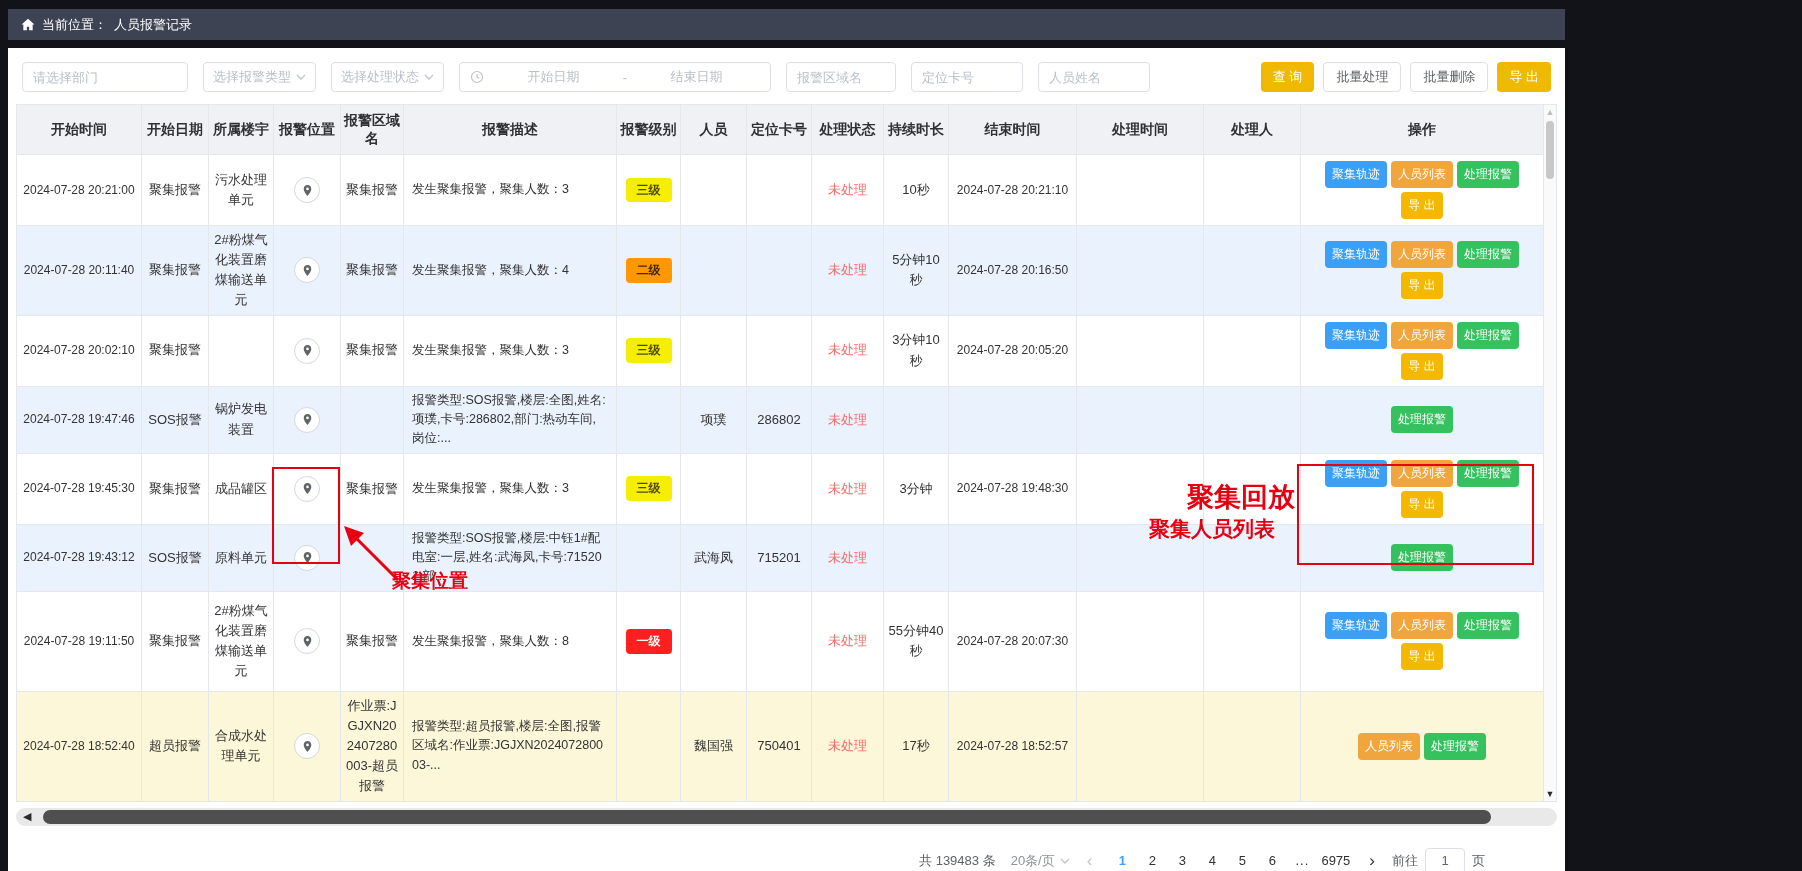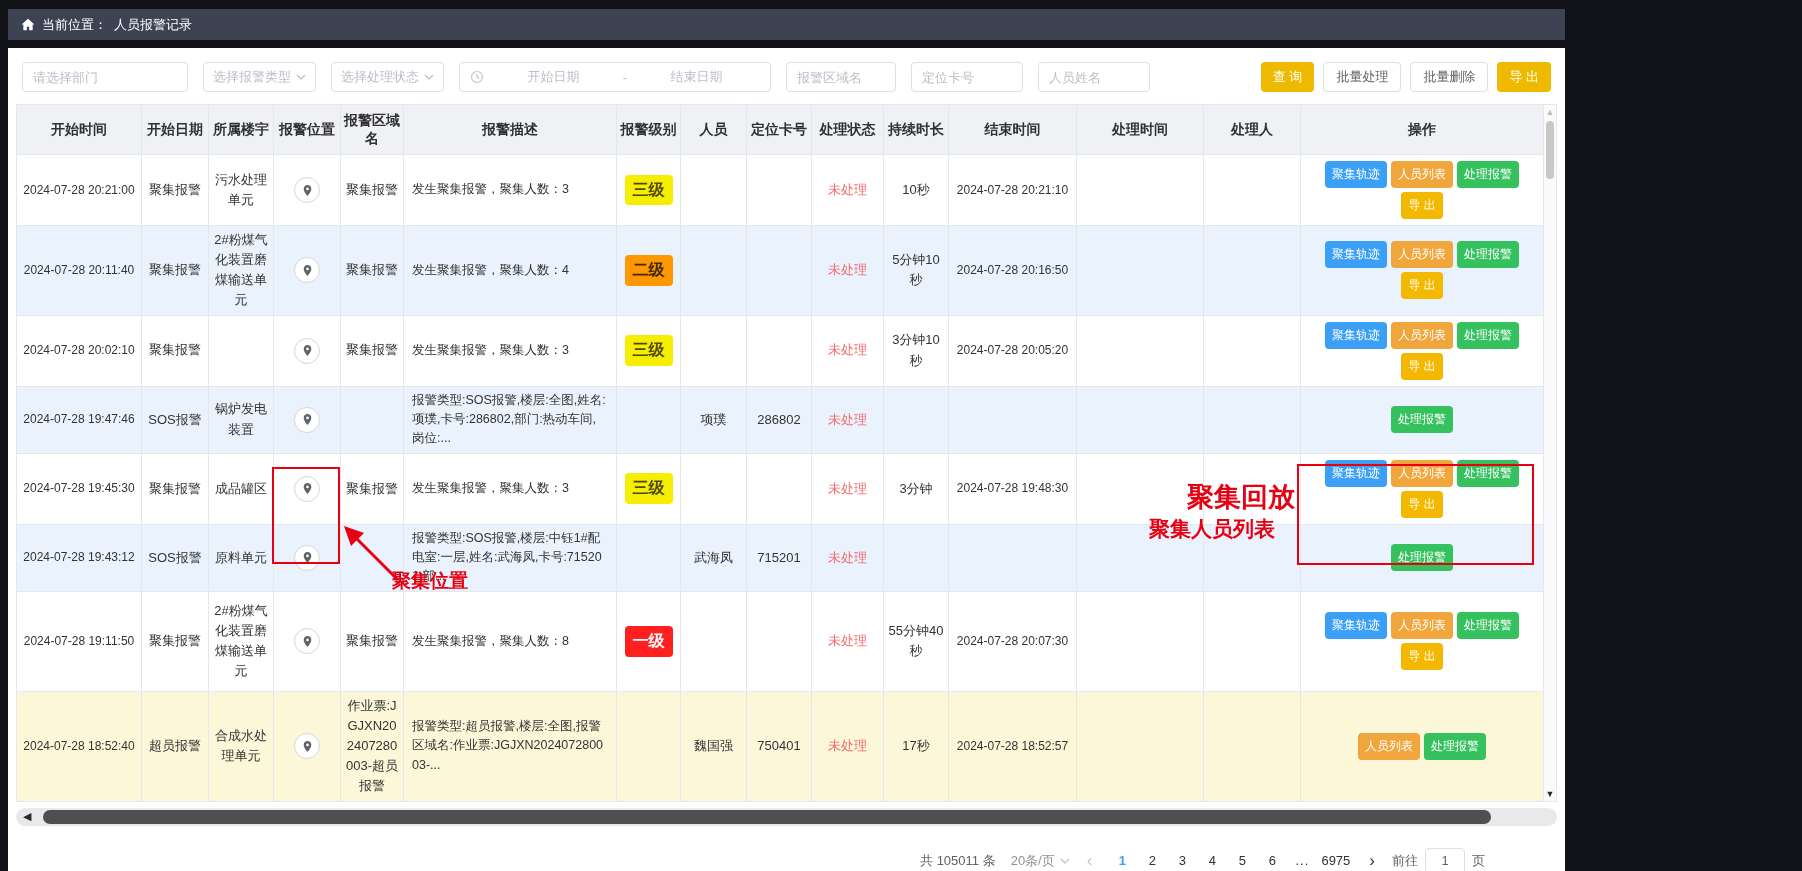--- a/index.html
+++ b/index.html
@@ -72,21 +72,21 @@
   tr.plain { background: #ffffff; }
   tr.stripe { background: #eaf2fd; }
   tr.warning { background: #fbf7d8; }
 
   .pin {
     display: inline-flex; width: 26px; height: 26px; border: 1px solid #d4d7dc;
     border-radius: 50%; align-items: center; justify-content: center; background: #fff; cursor: pointer;
   }
   .badge {
     display: inline-block; min-width: 46px; padding: 3px 8px; border-radius: 4px;
-    font-size: 16px; font-weight: bold;
+    font-size: 12px; font-weight: bold;
   }
   .badge.l3 { background: #f5ee00; color: #4f4a00; }
   .badge.l2 { background: #ff9800; color: #3f2a00; }
   .badge.l1 { background: #ff1f1f; color: #ffffff; }
   .status { color: #f56c6c; }
   td.acts { padding: 4px 5px; }
   .act-btn {
     border: none; color: #fff; font-size: 12px; padding: 5px 7px; border-radius: 4px;
     margin: 2px 2px; cursor: pointer; font-family: inherit; white-space: nowrap;
   }
@@ -435,21 +435,21 @@
         <span class="vs-arrow dark">▼</span>
       </div>
     </div>
 
     <div class="hscroll">
       <span class="hs-left">◀</span>
       <span class="hs-thumb"></span>
     </div>
 
     <div class="pagination">
-      <span>共 105011 条</span>
+      <span>共 139483 条</span>
       <span class="psize">
         <span>20条/页</span>
         <span style="display:inline-flex;">
           <svg width="10" height="6" viewBox="0 0 10 6">
               <path d="M1 1l4 4 4-4" stroke="#c0c4cc" stroke-width="1.4" fill="none"></path>
             </svg>
         </span>
       </span>
       <span class="pg-arrow disabled">‹</span>
       <span class="page-list">

